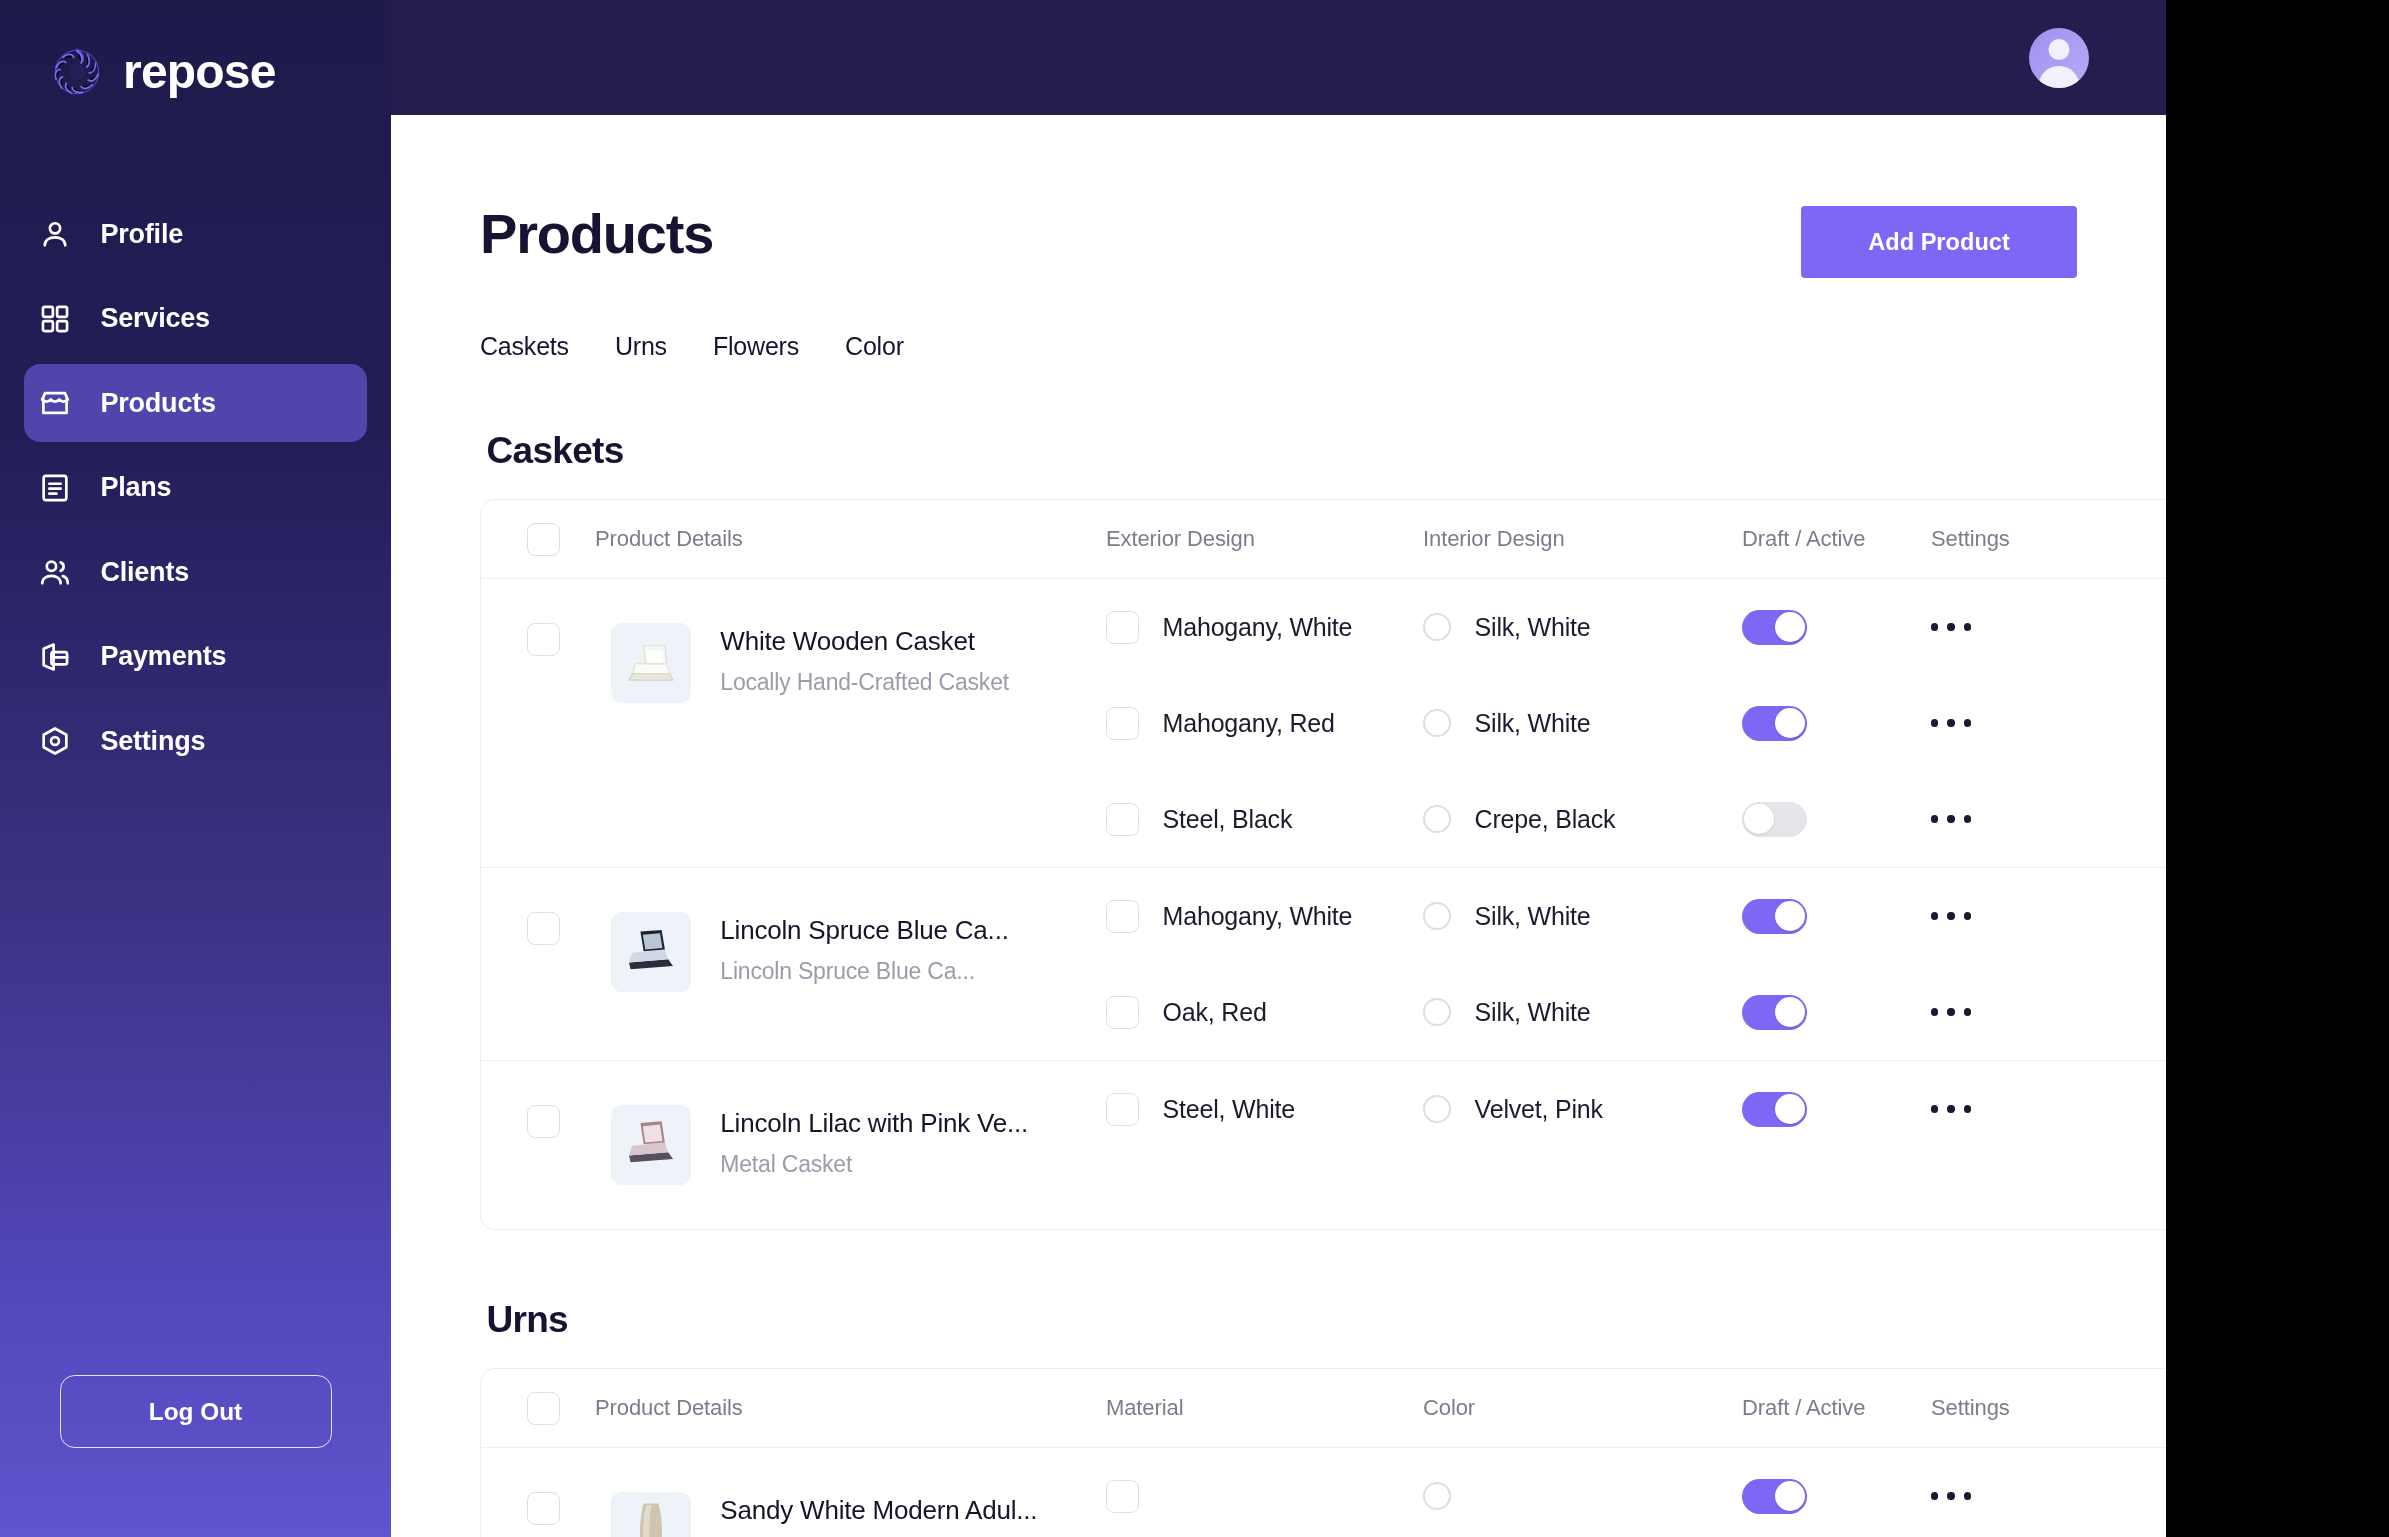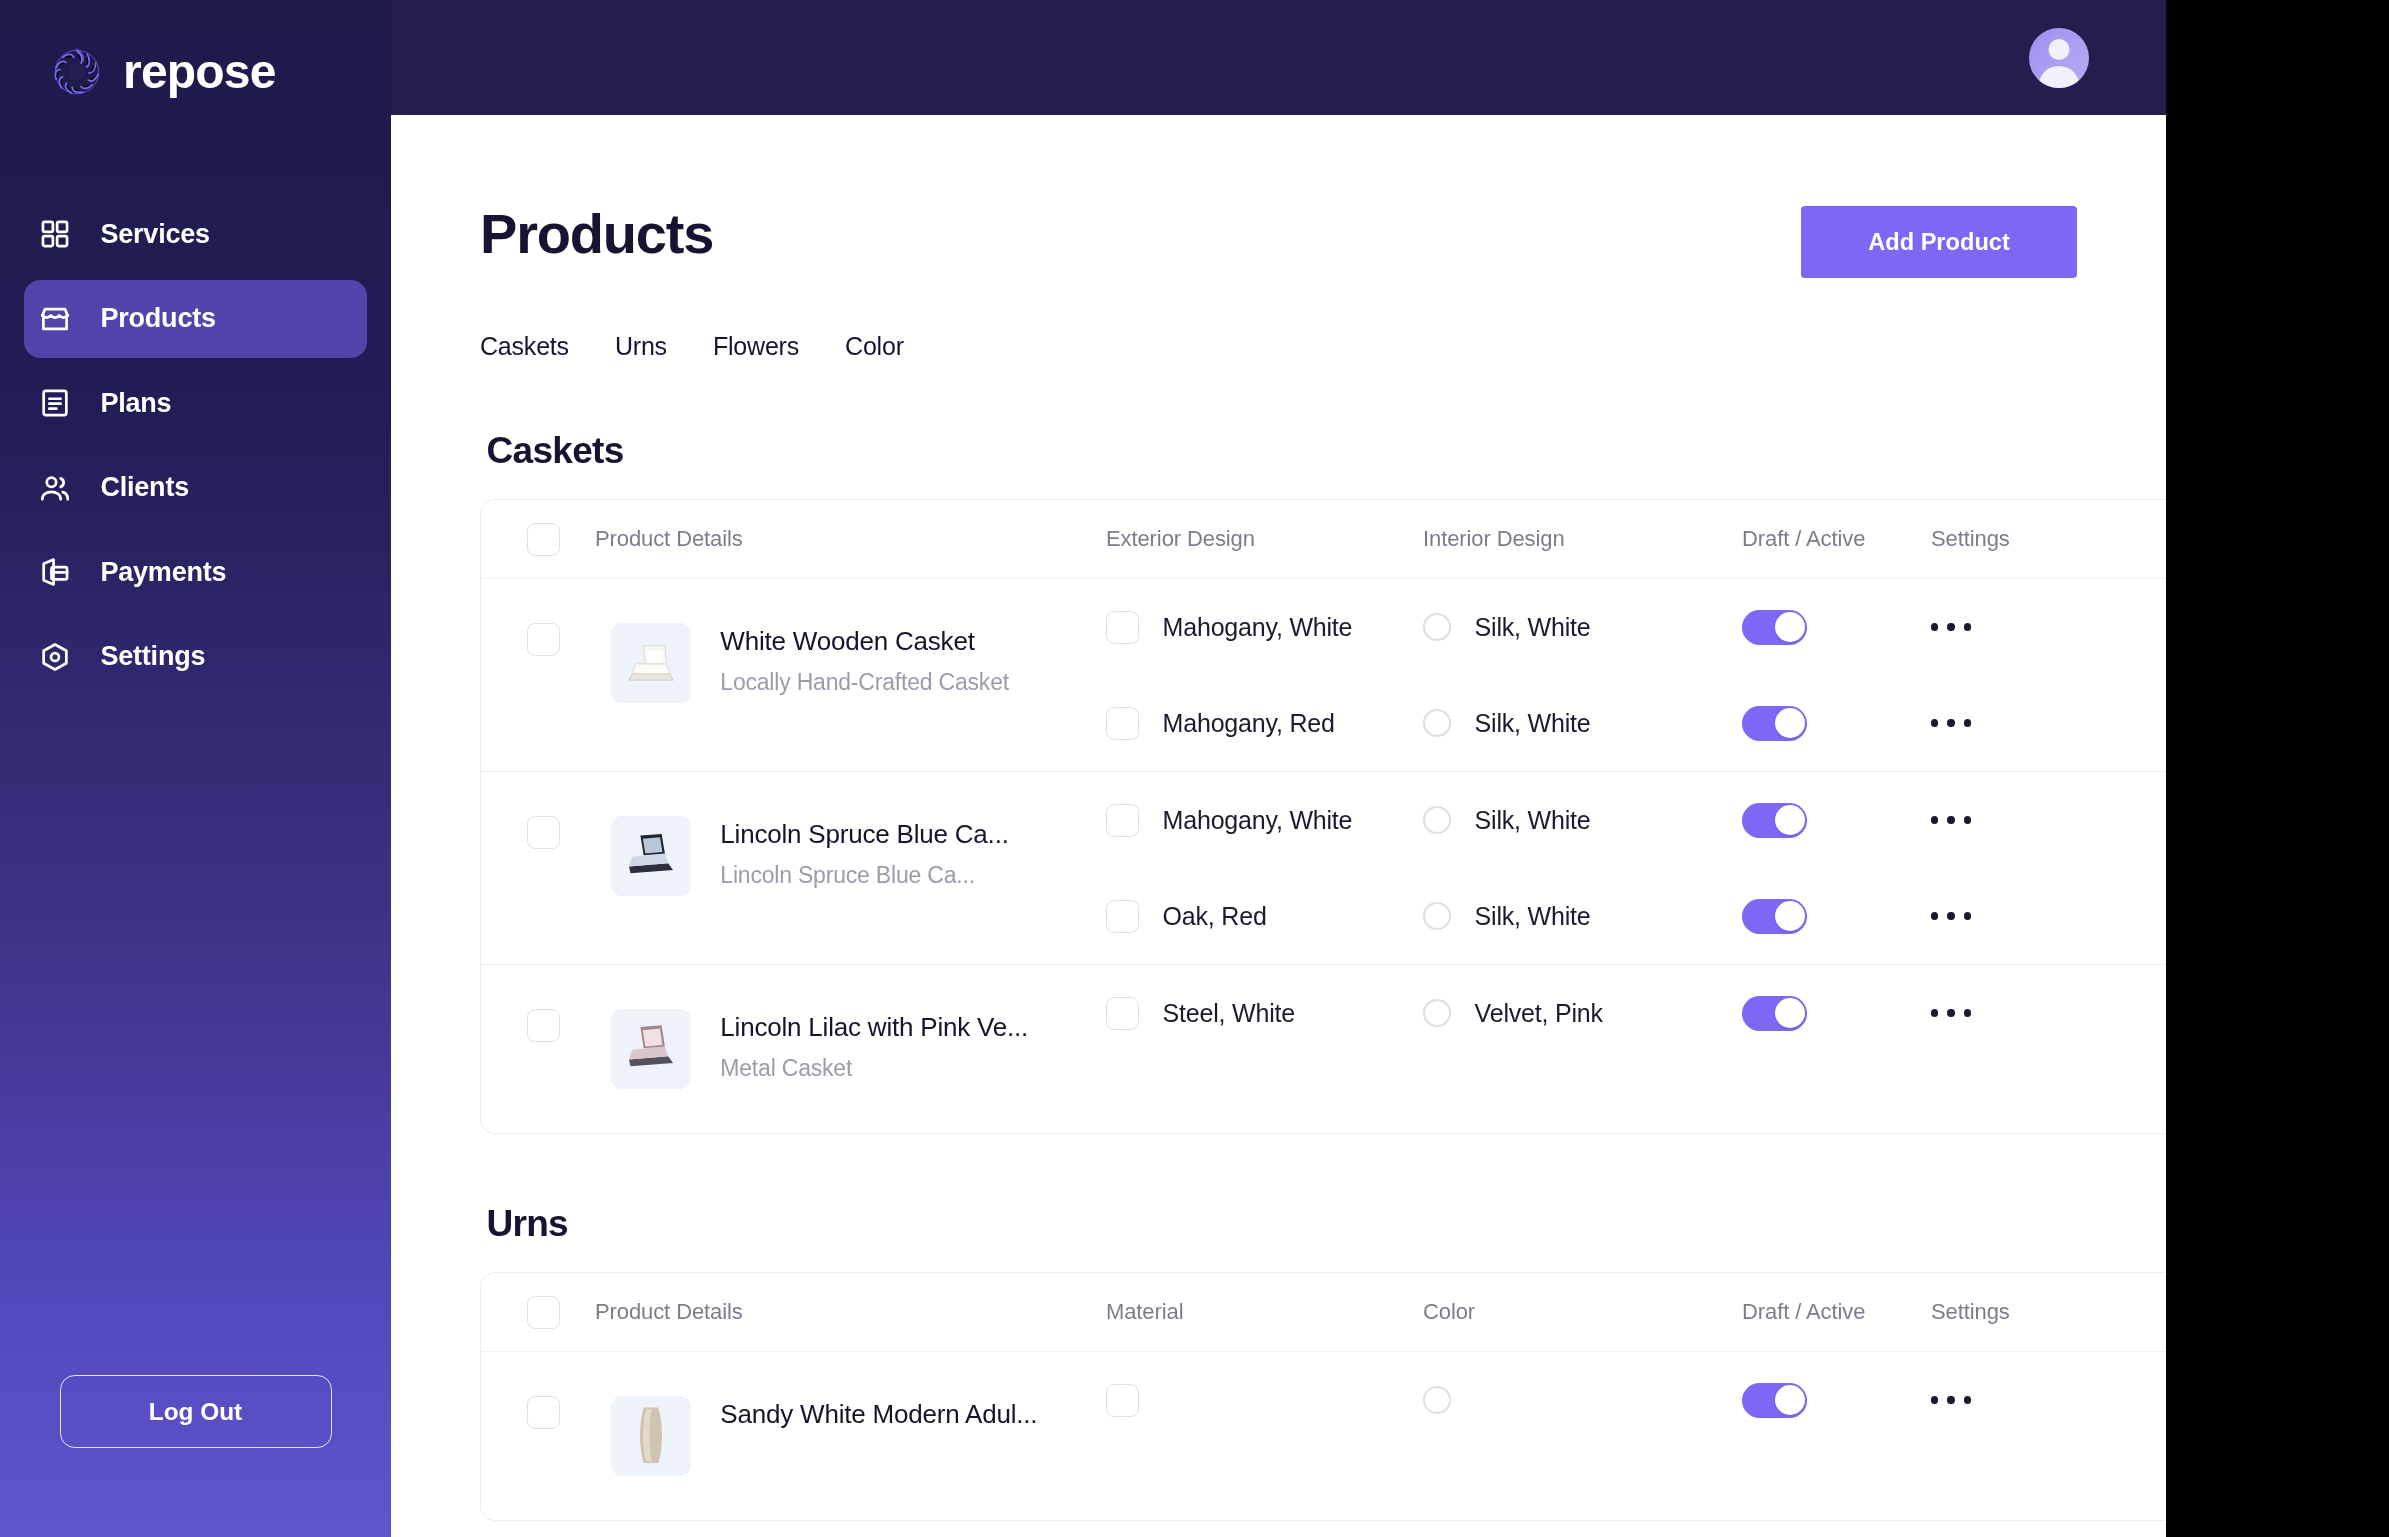--- a/index.html
+++ b/index.html
@@ -248,20 +248,29 @@
             </g>
             <circle cx="31" cy="31" r="10" fill="#251f57"></circle>
           </g>
         </svg>
       </span>
       <span class="logo-text">repose</span>
     </div>
 
     <div class="nav">
 
+      <div class="nav-item">
+        <span class="nav-icon">
+          <svg width="34" height="34" viewBox="0 0 24 24" fill="none" stroke="#ffffff" stroke-width="1.9" stroke-linecap="round" stroke-linejoin="round">
+            <circle cx="12" cy="8" r="3.6"></circle>
+              <path d="M4.8 20c0-3.6 3.2-5.6 7.2-5.6s7.2 2 7.2 5.6"></path>
+          </svg>
+        </span>
+        <span class="nav-label">Profile</span>
+      </div>
 
       <div class="nav-item">
         <span class="nav-icon">
           <svg width="34" height="34" viewBox="0 0 24 24" fill="none" stroke="#ffffff" stroke-width="1.9">
             <rect x="3.5" y="3.5" width="7" height="7" rx="1.2"></rect>
               <rect x="13.5" y="3.5" width="7" height="7" rx="1.2"></rect>
             <rect x="3.5" y="13.5" width="7" height="7" rx="1.2"></rect>
               <rect x="13.5" y="13.5" width="7" height="7" rx="1.2"></rect>
           </svg>
         </span>
@@ -420,20 +429,42 @@
                 </span>
             </div>
             <div class="col-settings cellpad">
               <span class="dots">
                   <i></i>
                   <i></i>
                   <i></i>
                 </span>
             </div>
           </div>
+          <div class="variant-line">
+            <div class="col-a cellpad">
+              <span class="chk"></span>
+              <span class="opt-label">Steel, Black</span>
+            </div>
+            <div class="col-b cellpad">
+              <span class="radio"></span>
+              <span class="opt-label">Crepe, Black</span>
+            </div>
+            <div class="col-toggle cellpad">
+              <span class="toggle">
+                  <span class="knob"></span>
+                </span>
+            </div>
+            <div class="col-settings cellpad">
+              <span class="dots">
+                  <i></i>
+                  <i></i>
+                  <i></i>
+                </span>
+            </div>
+          </div>
         </div>
       </div>
 
       <div class="prow">
         <div class="prow-left">
           <div class="col-check cellpad">
             <span class="chk"></span>
           </div>
           <div class="col-details" style="display:flex;align-items:flex-start;">
             <span class="thumb">

